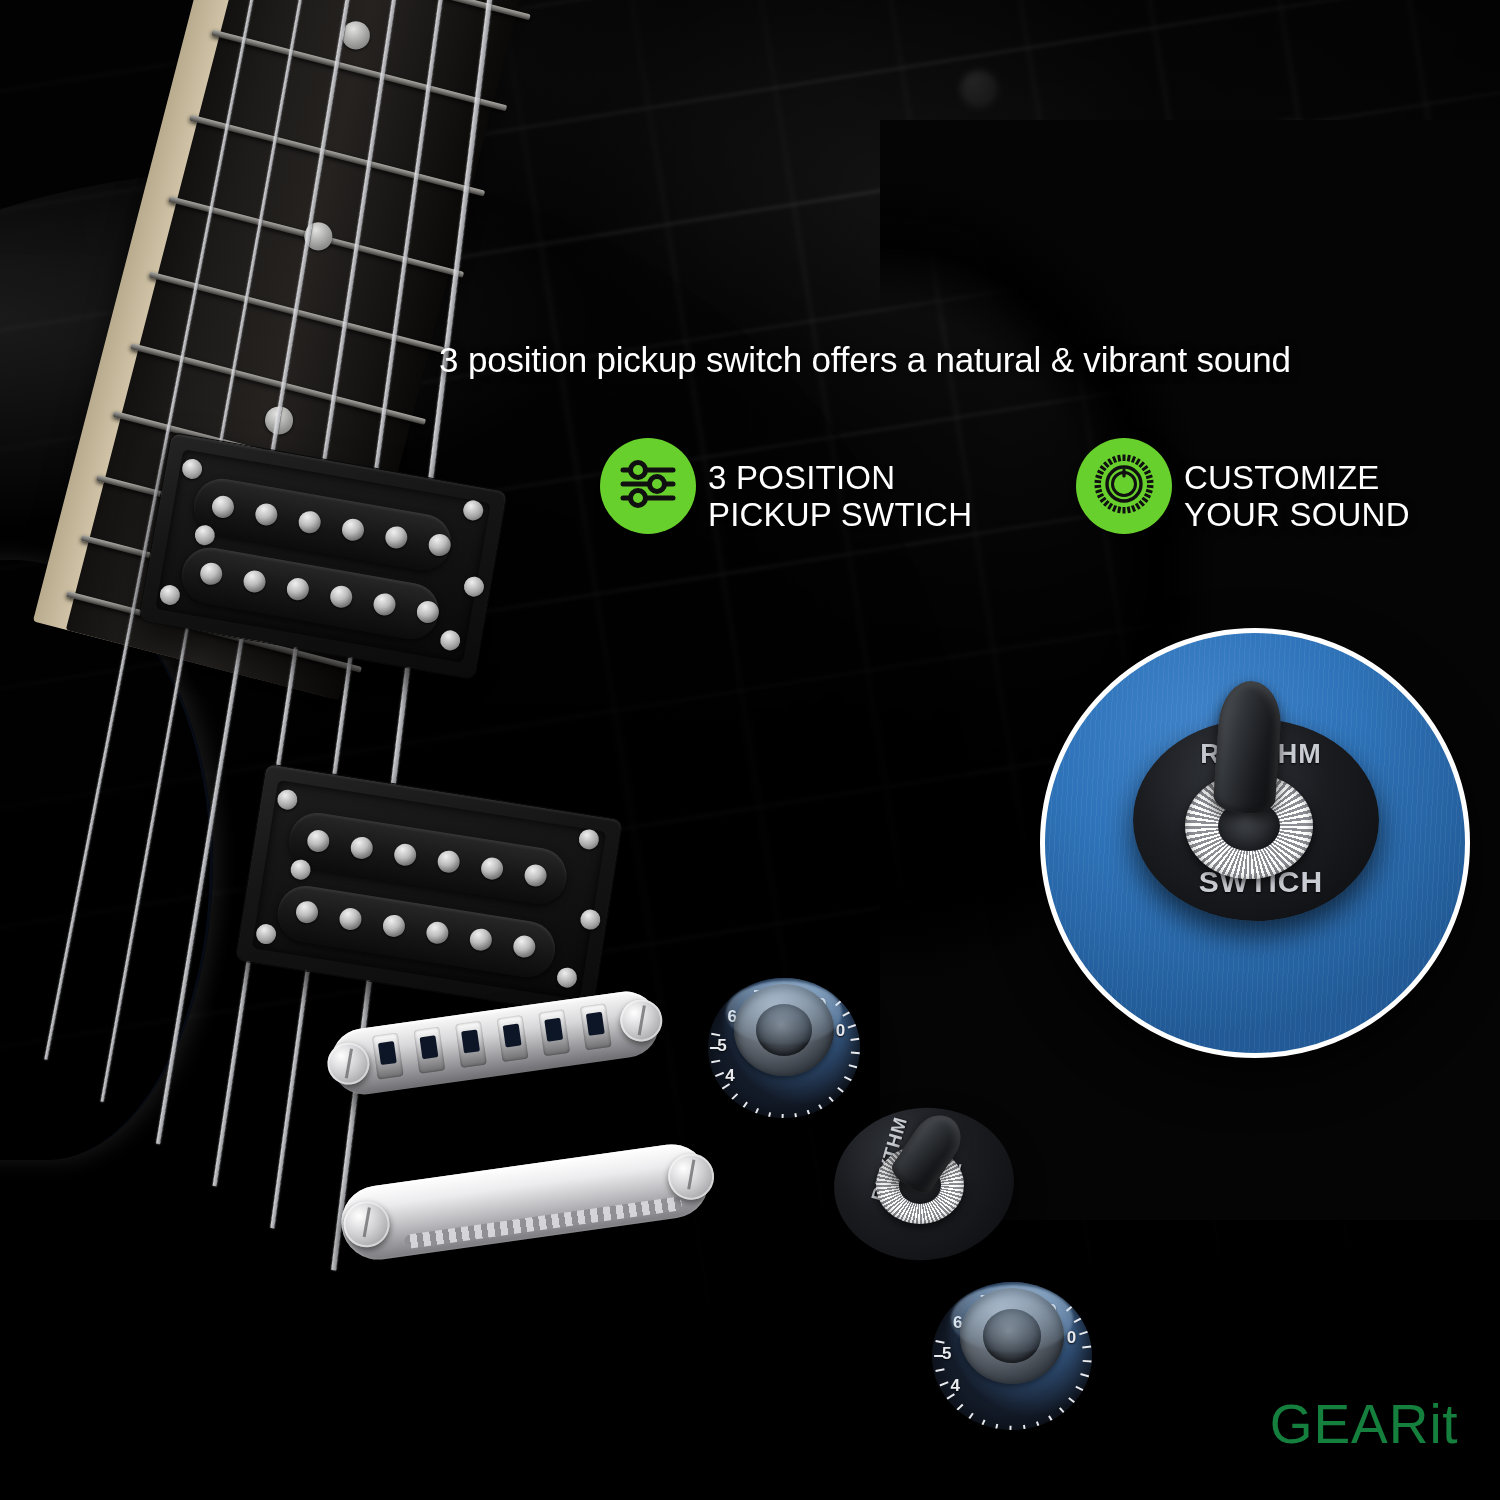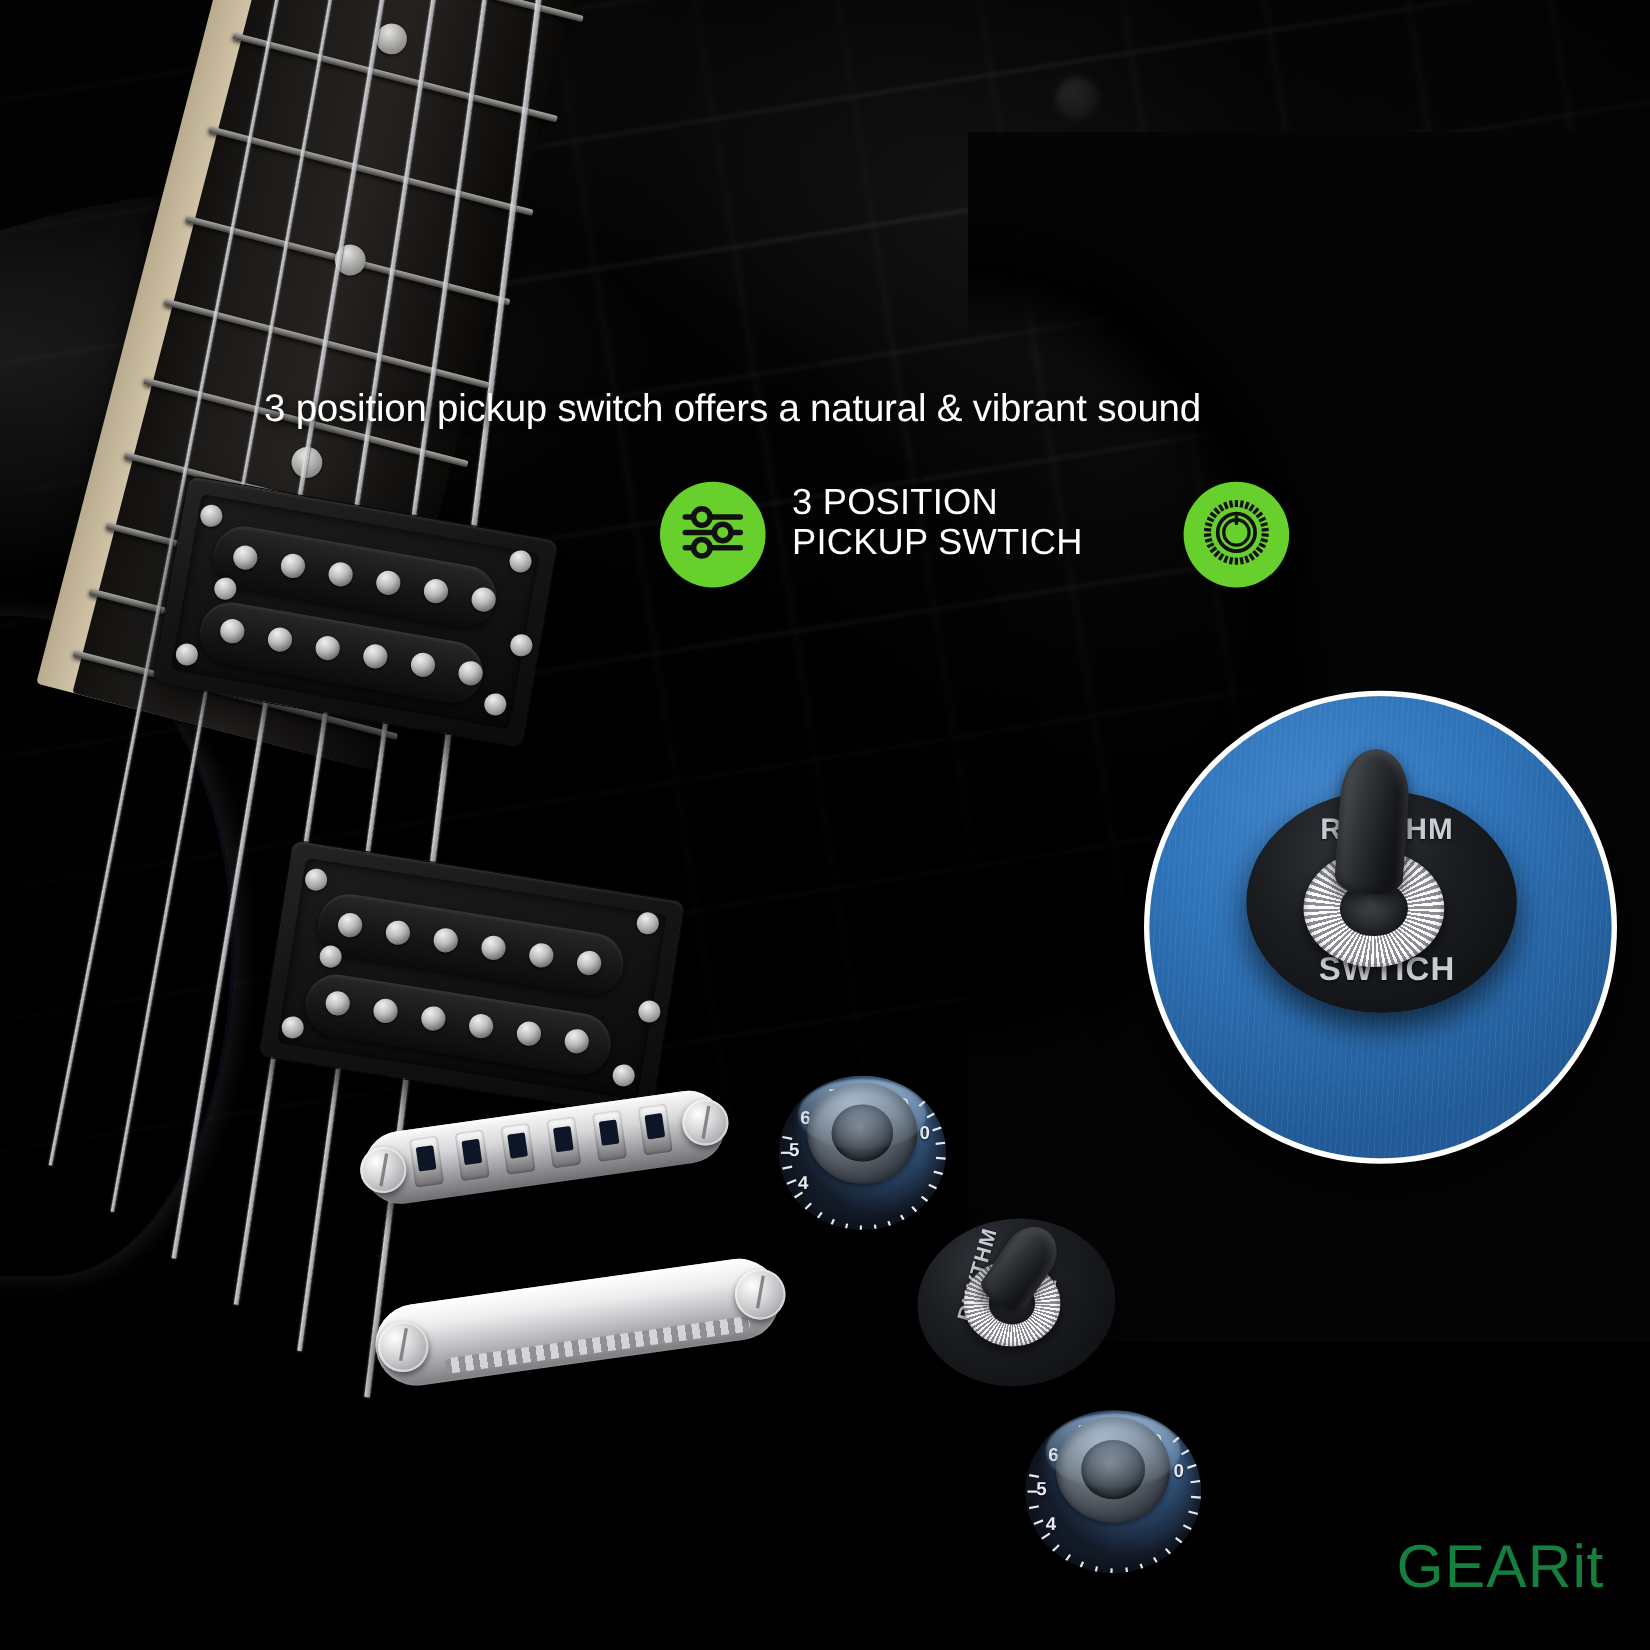--- a/index.html
+++ b/index.html
@@ -263,29 +263,29 @@
   .headline {
     position: absolute; left: 300px; top: 52px; width: 1165px;
     text-align: center;
     font-style: italic; font-weight: 800;
     line-height: 0.94;
     letter-spacing: -1.5px;
   }
   .hl-1 { font-size: 104px; color: #5fdf2d; text-shadow: 0 4px 18px rgba(0,0,0,0.7); }
   .hl-2 { font-size: 100px; color: #ffffff; text-shadow: 0 4px 18px rgba(0,0,0,0.7); margin-top: 6px; }
   .subline {
-    position: absolute; left: 240px; top: 352px; width: 1250px;
-    color: #ffffff;
+    position: absolute; left: 240px; top: 340px; width: 1250px;
+    text-align: center; color: #ffffff;
     font-size: 35px; font-weight: 400; letter-spacing: -0.2px;
     text-shadow: 0 2px 10px rgba(0,0,0,0.85);
   }
 
   
   .features { position: absolute; left: 600px; top: 424px; width: 900px; height: 130px; }
-  .feature { position: absolute; display: flex; align-items: flex-start; gap: 24px; }
+  .feature { position: absolute; display: flex; align-items: flex-end; gap: 12px; }
   .fcircle {
     width: 96px; height: 96px; border-radius: 50%;
     background: #68d02c;
     display: flex; align-items: center; justify-content: center;
     flex: none;
     box-shadow: 0 6px 18px rgba(0,0,0,0.45);
   }
   .flabel {
     color: #ffffff; font-size: 33px; line-height: 1.12; font-weight: 400;
     letter-spacing: 0.2px; white-space: pre-line;
@@ -597,20 +597,22 @@
                 <line x1="20.89" y1="13.45" x2="17.47" y2="7.92"></line>
                 <line x1="24.69" y1="11.55" x2="22.34" y2="5.49"></line>
                 <line x1="28.77" y1="10.39" x2="27.58" y2="4.00"></line>
               </g>
             <circle cx="33" cy="33" r="17" stroke="#101010" stroke-width="3.4" fill="none"></circle>
             <circle cx="33" cy="33" r="11.5" stroke="#101010" stroke-width="3" fill="none"></circle>
             <line x1="33" y1="19" x2="33" y2="25" stroke="#101010" stroke-width="3.2" stroke-linecap="round"></line>
           </svg>
         </span>
       </div>
+      <div class="flabel">CUSTOMIZE
+YOUR SOUND</div>
     </div>
   </div>
 
   <div class="inset">
     <div class="inset-grain"></div>
 
     <div class="toggle-plate" style="left:88px; top:86px; width:246px; height:202px;"></div>
 
     <div class="toggle-label" style="left:126px; top:106px; font-size:27px; width:180px; text-align:center;">RHYTHM</div>
     <div class="toggle-label" style="left:126px; top:232px; font-size:30px; width:180px; text-align:center;">SWTICH</div>

